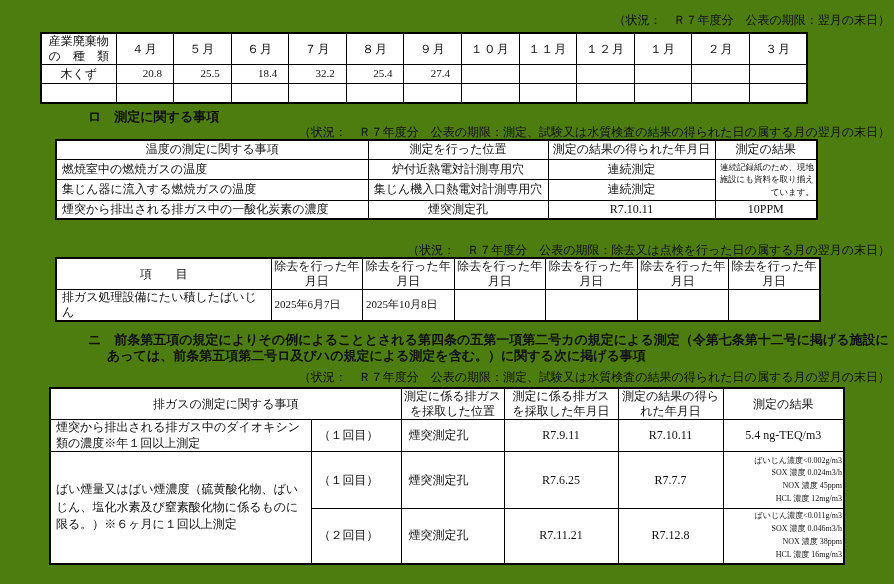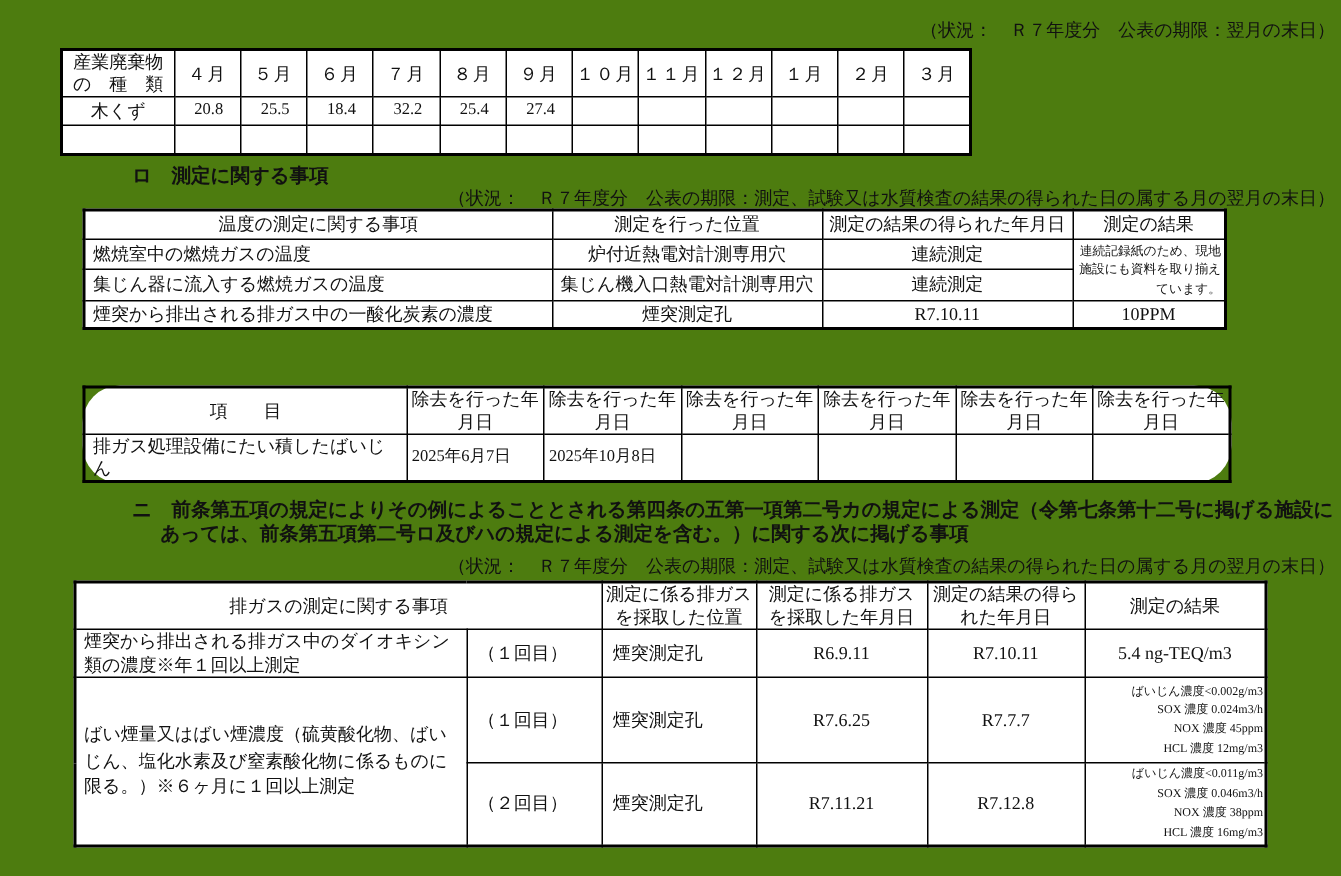--- a/index.html
+++ b/index.html
@@ -24,21 +24,21 @@
   #table-waste .mh{font-size:12px;letter-spacing:1px;}
   #heading-ni{width:792px;padding-left:19px;text-indent:-19px;line-height:1.25;}
 </style>
 </head>
 <body>
 
 <div id="page">
 
   <div class="status" style="top:12px;">（状況：　Ｒ７年度分　公表の期限：翌月の末日）</div>
 
-  <table id="table-waste" style="left:40px;top:32px;width:608px;">
+  <table id="table-waste" style="left:40px;top:32px;width:768px;">
     <colgroup>
       <col style="width:75px;">
         <col>
         <col>
         <col>
         <col>
         <col>
         <col>
         <col>
         <col>
@@ -126,22 +126,23 @@
     </tr>
     <tr style="height:19px;">
       <td class="l">煙突から排出される排ガス中の一酸化炭素の濃度</td>
       <td class="c">煙突測定孔</td>
       <td class="c">R7.10.11</td>
       <td class="c">10PPM</td>
     </tr>
   </tbody>
     </table>
 
-
-  <table id="table-ha" style="left:55px;top:257px;width:766px;border-radius:25px;">
+  <div class="status" style="top:242px;">（状況：　Ｒ７年度分　公表の期限：除去又は点検を行った日の属する月の翌月の末日）</div>
+
+  <table id="table-ha" style="left:55px;top:257px;width:766px;">
     <colgroup>
         <col style="width:215px;">
         <col>
         <col>
         <col>
         <col>
         <col>
         <col>
       </colgroup>
     <tbody>
@@ -183,21 +184,21 @@
       <th colspan="2">排ガスの測定に関する事項</th>
       <th>測定に係る排ガスを採取した位置</th>
       <th>測定に係る排ガスを採取した年月日</th>
       <th>測定の結果の得られた年月日</th>
       <th>測定の結果</th>
     </tr>
     <tr style="height:32px;">
       <td class="l" style="line-height:1.3;">煙突から排出される排ガス中のダイオキシン類の濃度※年１回以上測定</td>
       <td class="l" style="padding-left:7px;">（１回目）</td>
       <td class="l" style="padding-left:7px;">煙突測定孔</td>
-      <td class="c">R6.9.11</td>
+      <td class="c">R7.9.11</td>
       <td class="c">R7.10.11</td>
       <td class="c">5.4 ng-TEQ/m3</td>
     </tr>
     <tr style="height:57px;">
       <td class="l" rowspan="2" style="line-height:1.45;">ばい煙量又はばい煙濃度（硫黄酸化物、ばいじん、塩化水素及び窒素酸化物に係るものに限る。）※６ヶ月に１回以上測定</td>
       <td class="l" style="padding-left:7px;">（１回目）</td>
       <td class="l" style="padding-left:7px;">煙突測定孔</td>
       <td class="c">R7.6.25</td>
       <td class="c">R7.7.7</td>
       <td class="tiny">

